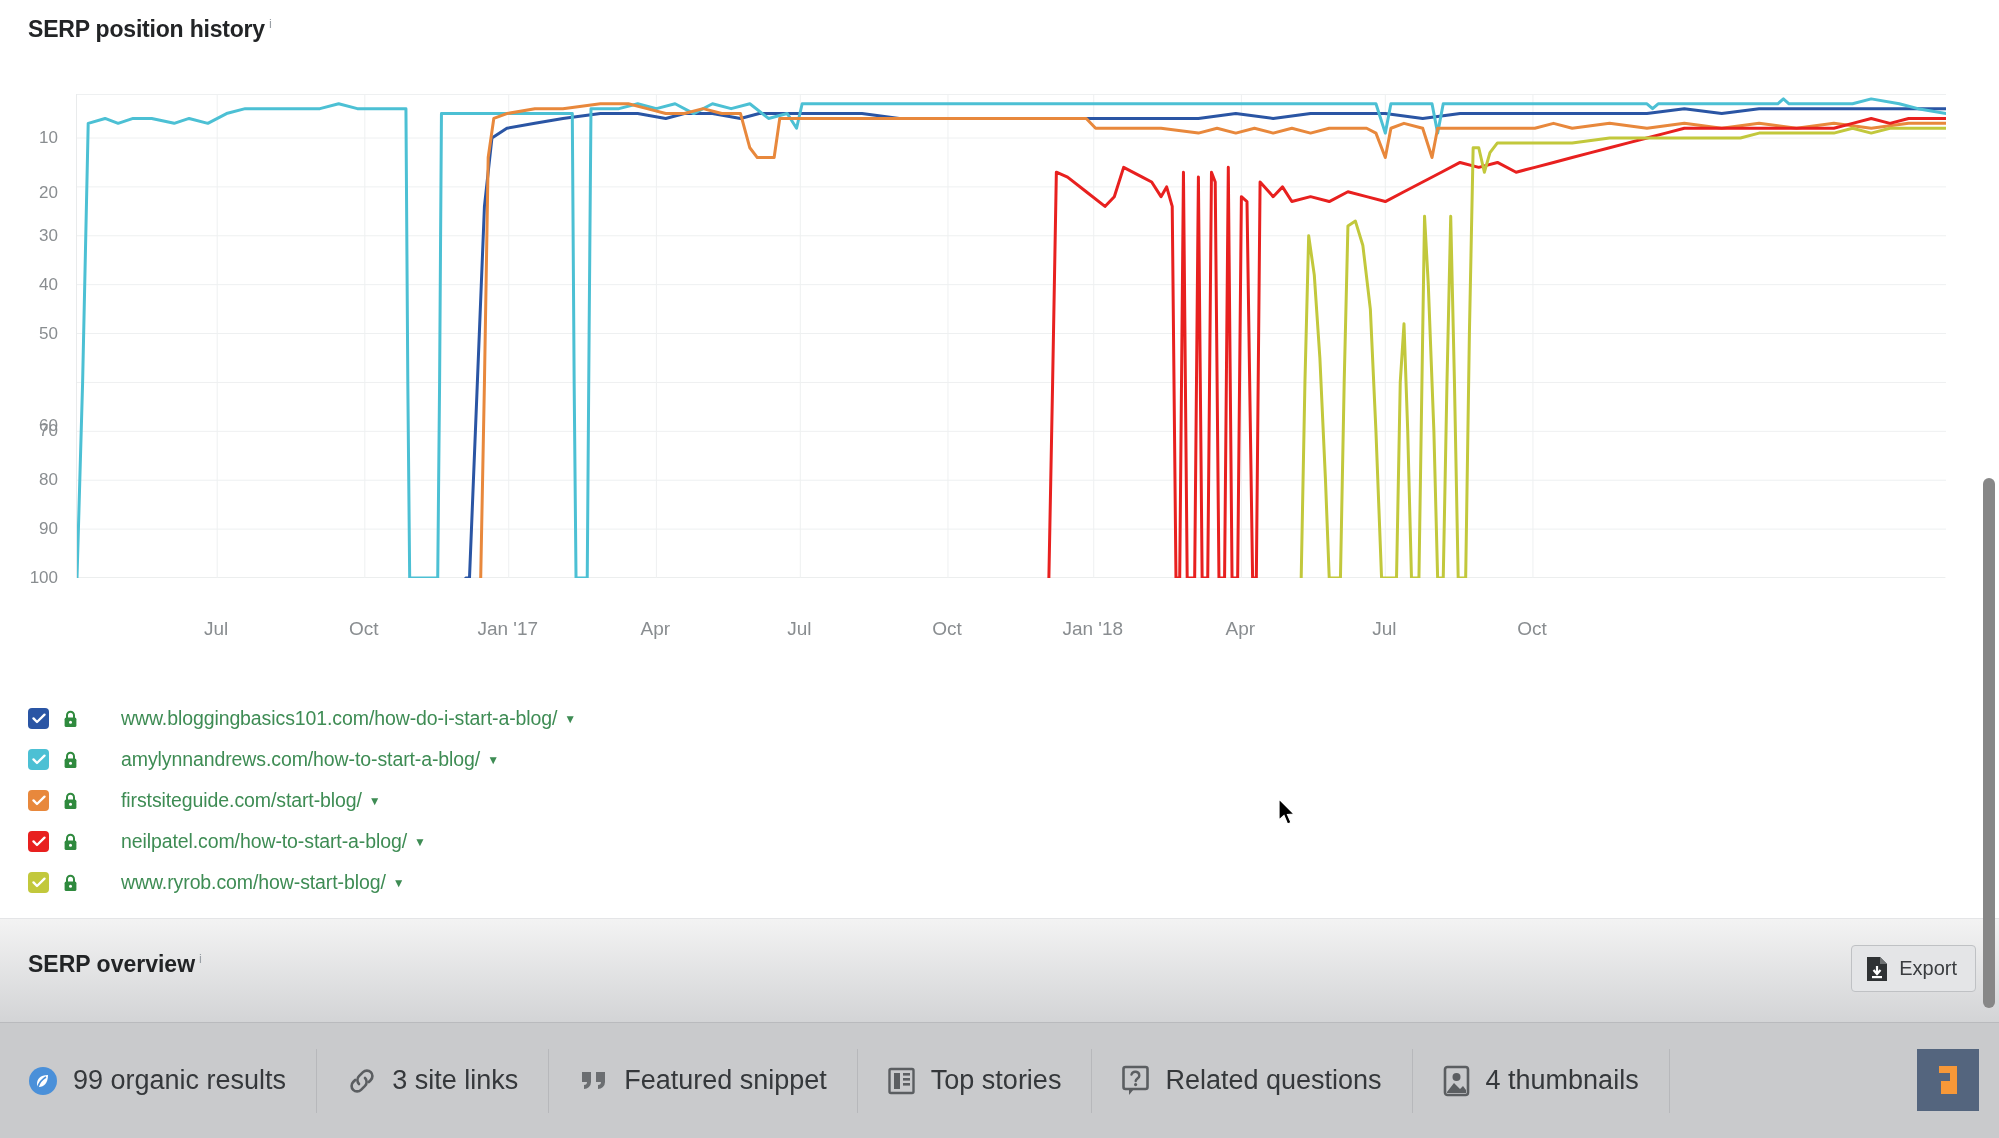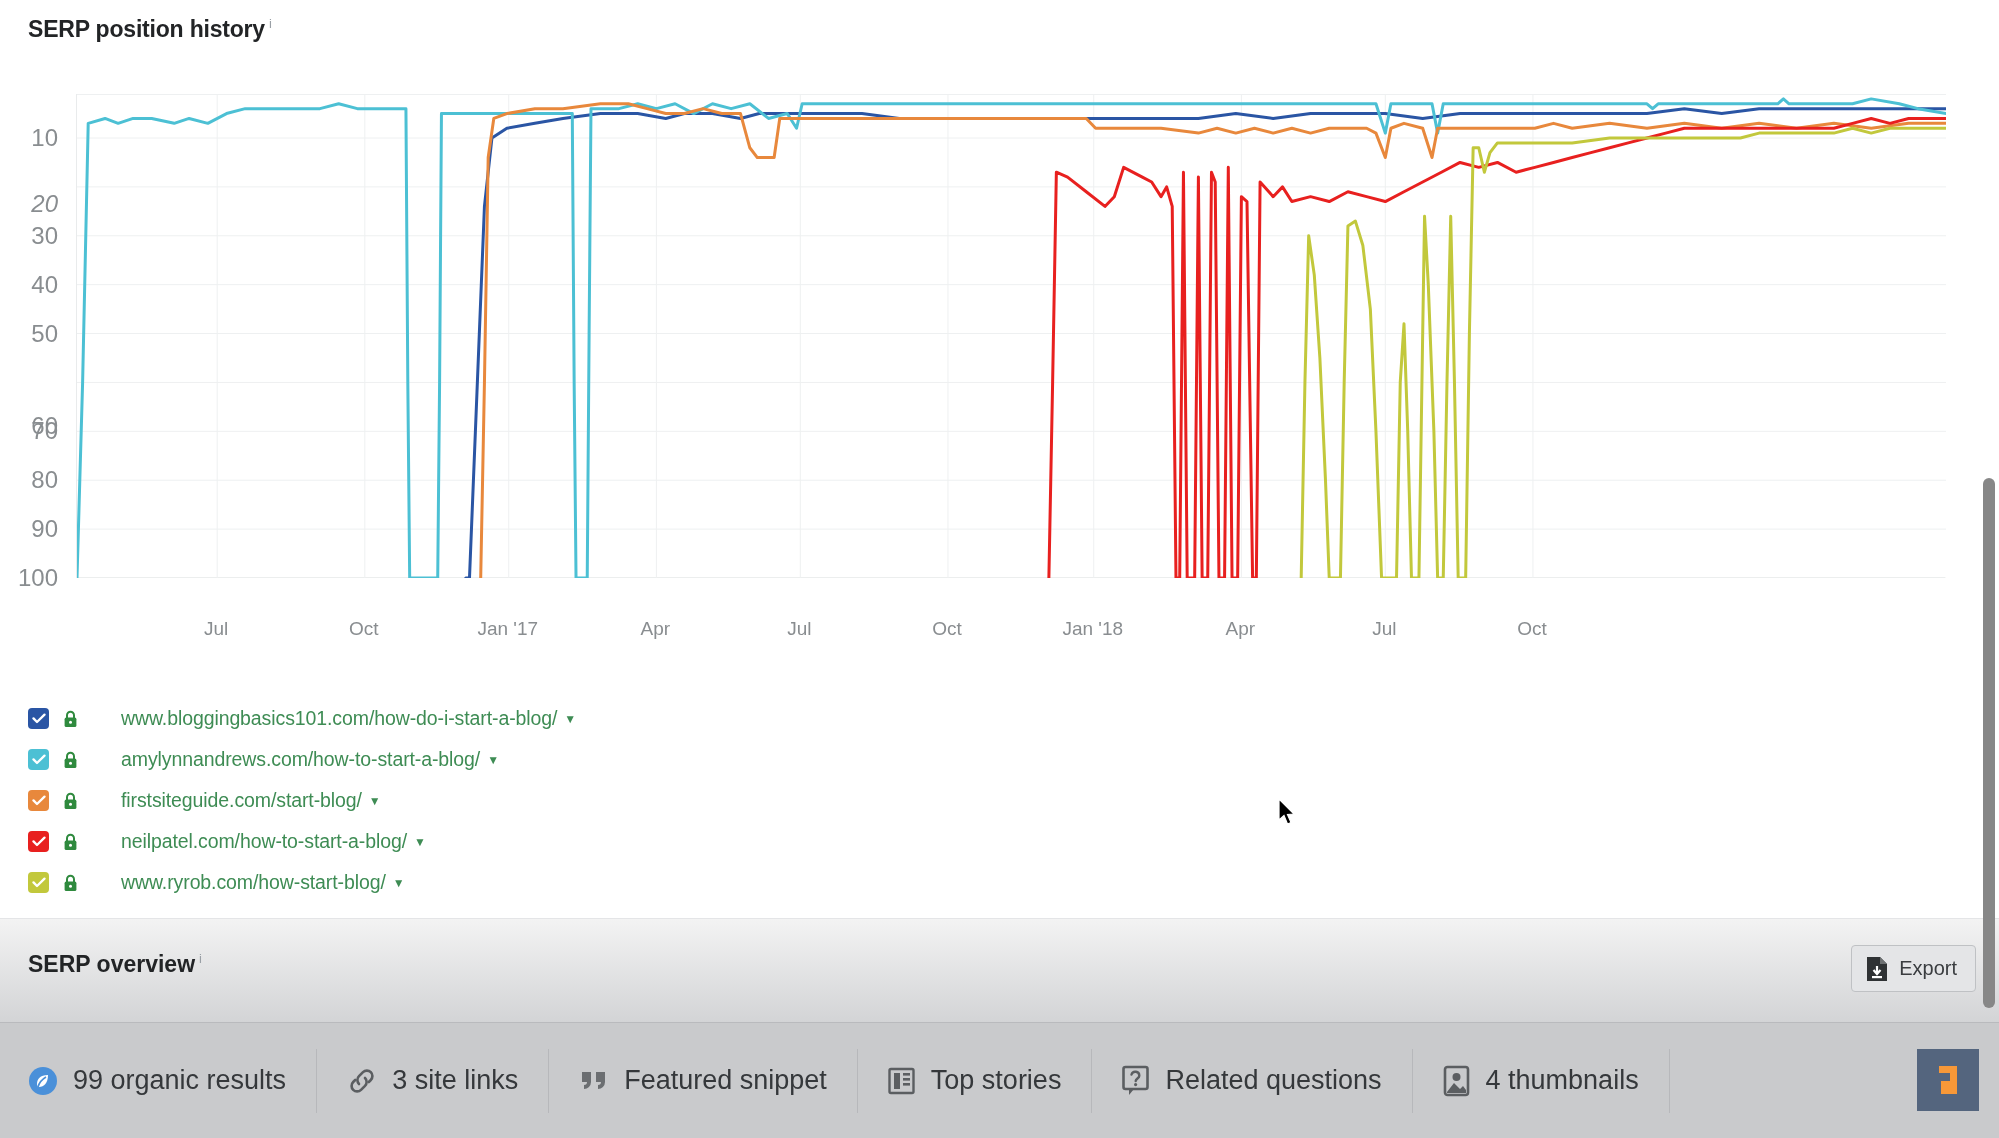--- a/index.html
+++ b/index.html
@@ -26,21 +26,21 @@
     vertical-align: super; margin-left: 4px; font-style: normal;
   }
 
   
   .chart-wrap {
     position: absolute; left: 0; top: 62px; width: 1999px; height: 580px;
   }
   .y-labels { position: absolute; left: 0; top: 0; width: 66px; height: 520px; }
   .y-label {
     position: absolute; right: 8px;
-    font-size: 24px; color: #898d90;
+    font-size: 17px; color: #898d90;
     transform: translateY(-50%);
     white-space: nowrap;
   }
   .plot {
     position: absolute; left: 76px; top: 32px;
     width: 1869px; height: 484px;
     border-left: 1px solid #e9ebec;
     border-bottom: 1px solid #e9ebec;
     overflow: visible;
   }
@@ -141,21 +141,21 @@
 
   <div class="panel-history">
 
     <div class="panel-title">
       <span>SERP position history</span><span class="info-sup">i</span>
     </div>
 
     <div class="chart-wrap">
       <div class="y-labels" id="y-labels">
           <div class="y-label" style="top: 76px;">10</div>
-          <div class="y-label" style="top: 142px; font-style: italic;">20</div>
+          <div class="y-label" style="top: 131px;">20</div>
           <div class="y-label" style="top: 173.778px;">30</div>
           <div class="y-label" style="top: 222.667px;">40</div>
           <div class="y-label" style="top: 271.556px; margin-left: 48px;">50</div>
           <div class="y-label" style="top: 320.444px; margin-top: 44px;">60</div>
           <div class="y-label" style="top: 369.333px;">70</div>
           <div class="y-label" style="top: 418.222px;">80</div>
           <div class="y-label" style="top: 467.111px;">90</div>
           <div class="y-label" style="top: 516px;">100</div>
         </div>
       <div class="plot" id="plot">

